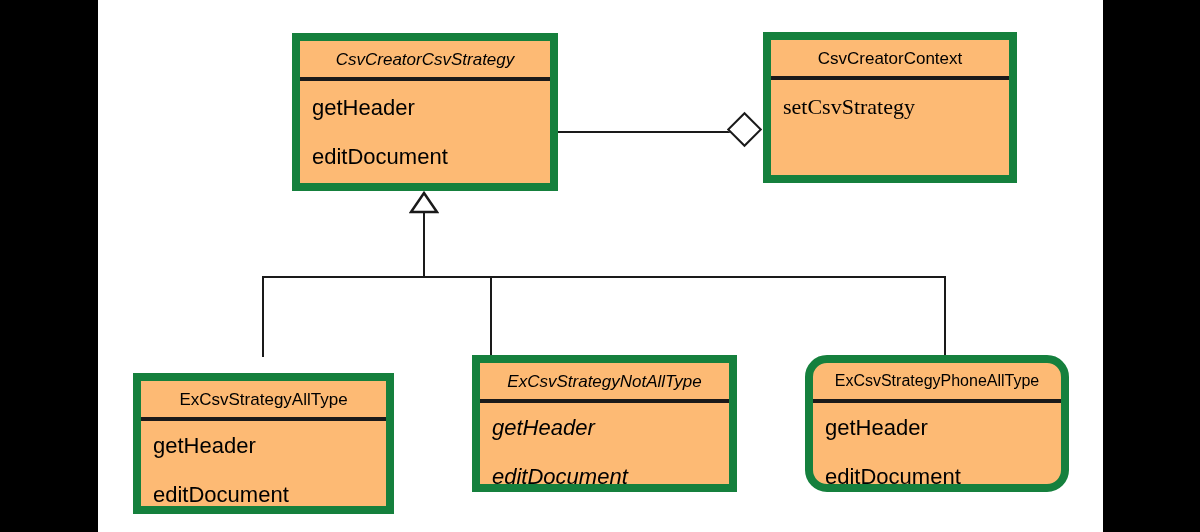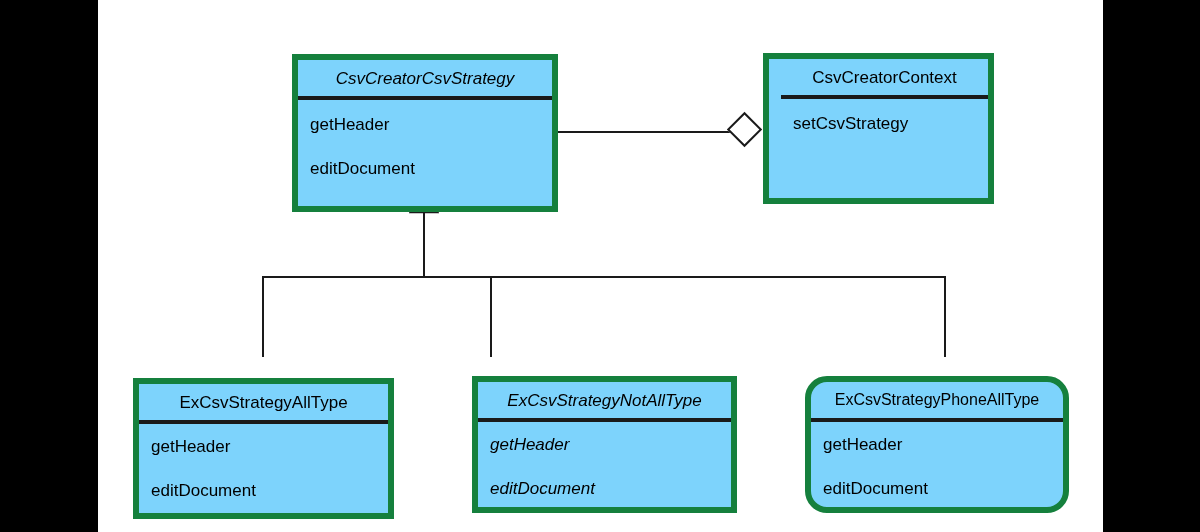--- a/index.html
+++ b/index.html
@@ -33,23 +33,22 @@
     height: 532px;
     background: #000000;
   }
   .letterbox.left  { left: 0;     width: 98px; }
   .letterbox.right { left: 1103px; width: 97px; }
 
   
   .uml-class {
     position: absolute;
     box-sizing: border-box;
-    background: #7dd3fc;
-    border: 6px solid #15803d;
-    margin-top: 21px;
+    background: #fdba74;
+    border: 8px solid #15803d;
   }
   .uml-title {
     box-sizing: border-box;
     width: 100%;
     text-align: center;
     color: #000000;
     font-size: 17px;
     line-height: 1;
     white-space: nowrap;
     border-bottom: 2px solid #1a1a1a;
@@ -61,36 +60,36 @@
     font-style: italic;
   }
   .uml-members {
     box-sizing: border-box;
     width: 100%;
     border-top: 2px solid #1a1a1a;
     padding: 14px 0 0 12px;
   }
   .uml-member {
     color: #000000;
-    font-size: 17px;
+    font-size: 22px;
     line-height: 1;
     white-space: nowrap;
     margin-bottom: 27px;
   }
 
   
   #class-strategy      { left: 194px; top: 33px;  width: 266px; height: 158px; }
   #class-strategy  .uml-title   { height: 38px; }
   #class-strategy  .uml-members { padding-top: 16px; }
 
-  #class-context       { left: 665px; top: 32px;  width: 231px; height: 151px; padding-left: 12px; }
+  #class-context       { left: 665px; top: 32px;  width: 254px; height: 151px; }
   #class-context   .uml-title   { height: 38px; }
-  #class-context   .uml-members { padding-top: 16px; }
+  #class-context   .uml-members { padding-top: 16px; font-family: Liberation Serif, serif; }
 
-  #class-all-type      { left: 35px;  top: 357px; width: 261px; height: 141px; }
+  #class-all-type      { left: 35px;  top: 373px; width: 261px; height: 141px; }
   #class-all-type  .uml-title   { height: 38px; }
 
   #class-not-all-type  { left: 374px; top: 355px; width: 265px; height: 137px; font-style: italic; }
   #class-not-all-type .uml-title { height: 38px; }
 
   #class-phone-all-type{ left: 707px; top: 355px; width: 264px; height: 137px; border-radius: 22px; }
   #class-phone-all-type .uml-title { height: 38px; font-size: 16px; }
 
   
   .line {

